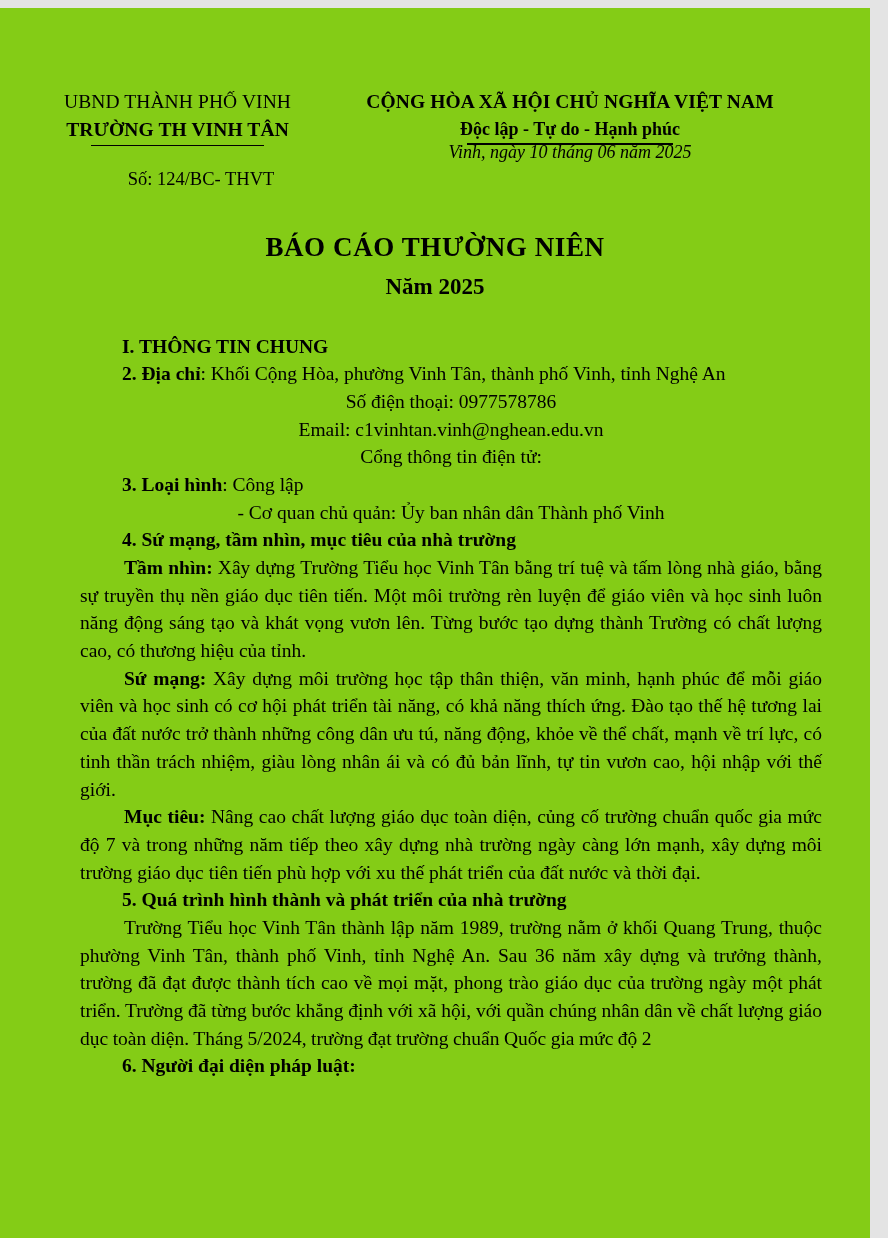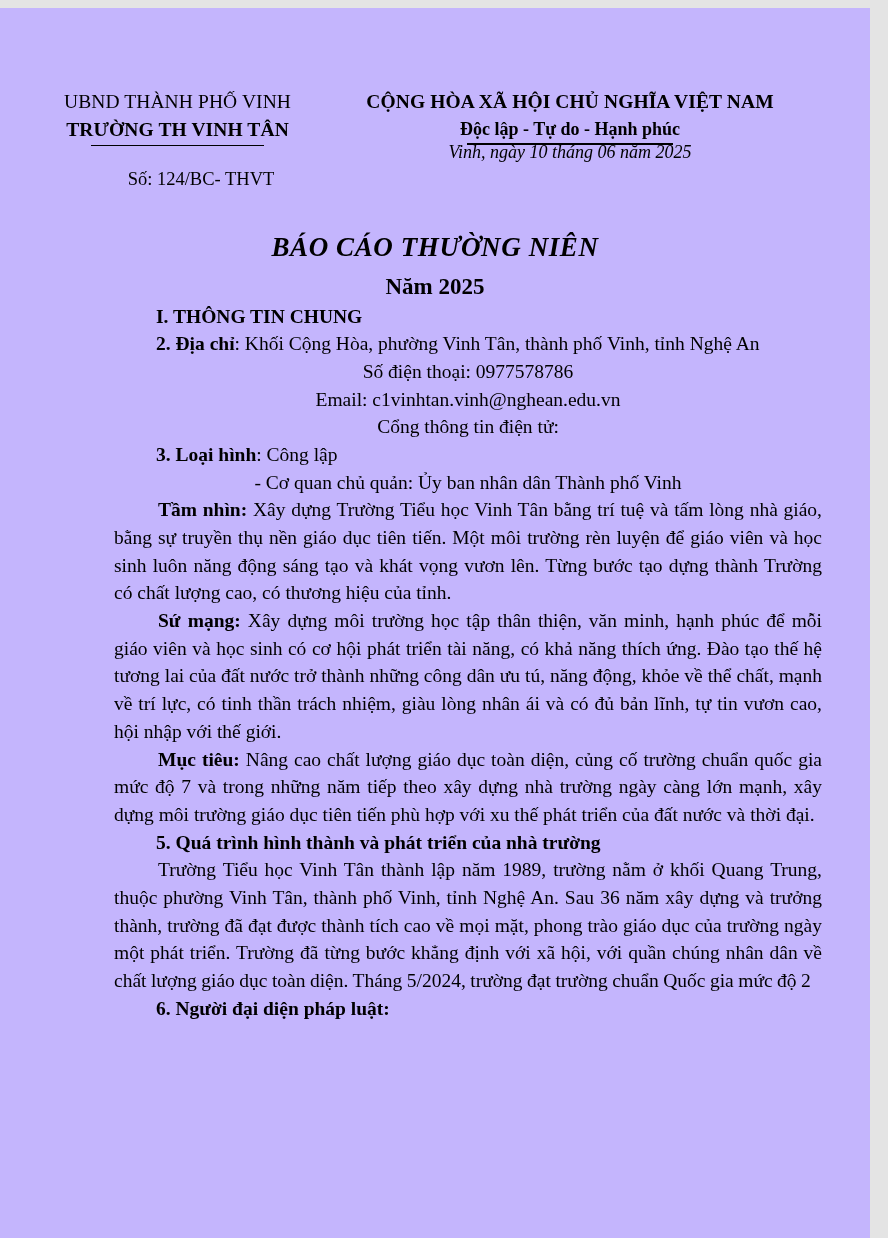--- a/index.html
+++ b/index.html
@@ -14,21 +14,21 @@
     overflow: hidden;
     font-family: "Liberation Serif", "DejaVu Serif", serif;
   }
 
   .page-shell {
     position: absolute;
     left: 0;
     top: 8px;
     width: 870px;
     height: 1230px;
-    background: #c4b5fd;
+    background: #84cc16;
   }
 
   .page-body {
     position: absolute;
     left: 0;
     top: 0;
     width: 870px;
     height: 1230px;
     box-sizing: border-box;
     padding: 0;
@@ -109,33 +109,33 @@
   
   .doc-title-wrap {
     text-align: center;
     margin-top: 40px;
   }
   .doc-title {
     font-size: 27px;
     font-weight: bold;
     letter-spacing: 0.6px;
     line-height: 1.3;
-    font-style: italic;
   }
   .doc-subtitle {
     font-size: 23px;
     font-weight: bold;
     line-height: 1.35;
     margin-top: 6px;
     text-align: center;
   }
 
   
   .content {
-    padding-left: 114px;
+    margin-top: 30px;
+    padding-left: 80px;
     padding-right: 48px;
     font-size: 19.5px;
     line-height: 1.42;
   }
 
   .sec-head {
     font-weight: bold;
     text-indent: 42px;
     line-height: 1.42;
   }
@@ -209,20 +209,21 @@
       <div class="sub-line">Email:  c1vinhtan.vinh@nghean.edu.vn</div>
 
       <div class="sub-line">Cổng thông tin điện tử:</div>
 
       <div class="item-line">
         <b>3. Loại hình</b><span>: Công lập</span>
       </div>
 
       <div class="sub-line">- Cơ quan chủ quản: Ủy ban nhân dân Thành phố Vinh</div>
 
+      <div class="sec-head">4. Sứ mạng, tầm nhìn, mục tiêu của nhà trường</div>
 
       <p class="para">
         <b>Tầm nhìn:</b><span> Xây dựng Trường Tiểu học Vinh Tân bằng trí tuệ và tấm lòng nhà giáo, bằng sự truyền thụ nền giáo dục tiên tiến. Một môi trường rèn luyện để giáo viên và học sinh luôn năng động sáng tạo và khát vọng vươn lên. Từng bước tạo dựng thành Trường có chất lượng cao, có thương hiệu của tỉnh.</span>
       </p>
 
       <p class="para">
         <b>Sứ mạng:</b><span> Xây dựng môi trường học tập thân thiện, văn minh, hạnh phúc để mỗi giáo viên và học sinh có cơ hội phát triển tài năng, có khả năng thích ứng. Đào tạo thế hệ tương lai của đất nước trở thành những công dân ưu tú, năng động, khỏe về thể chất, mạnh về trí lực, có tinh thần trách nhiệm, giàu lòng nhân ái và có đủ bản lĩnh, tự tin vươn cao, hội nhập với thế giới.</span>
       </p>
 
       <p class="para">

